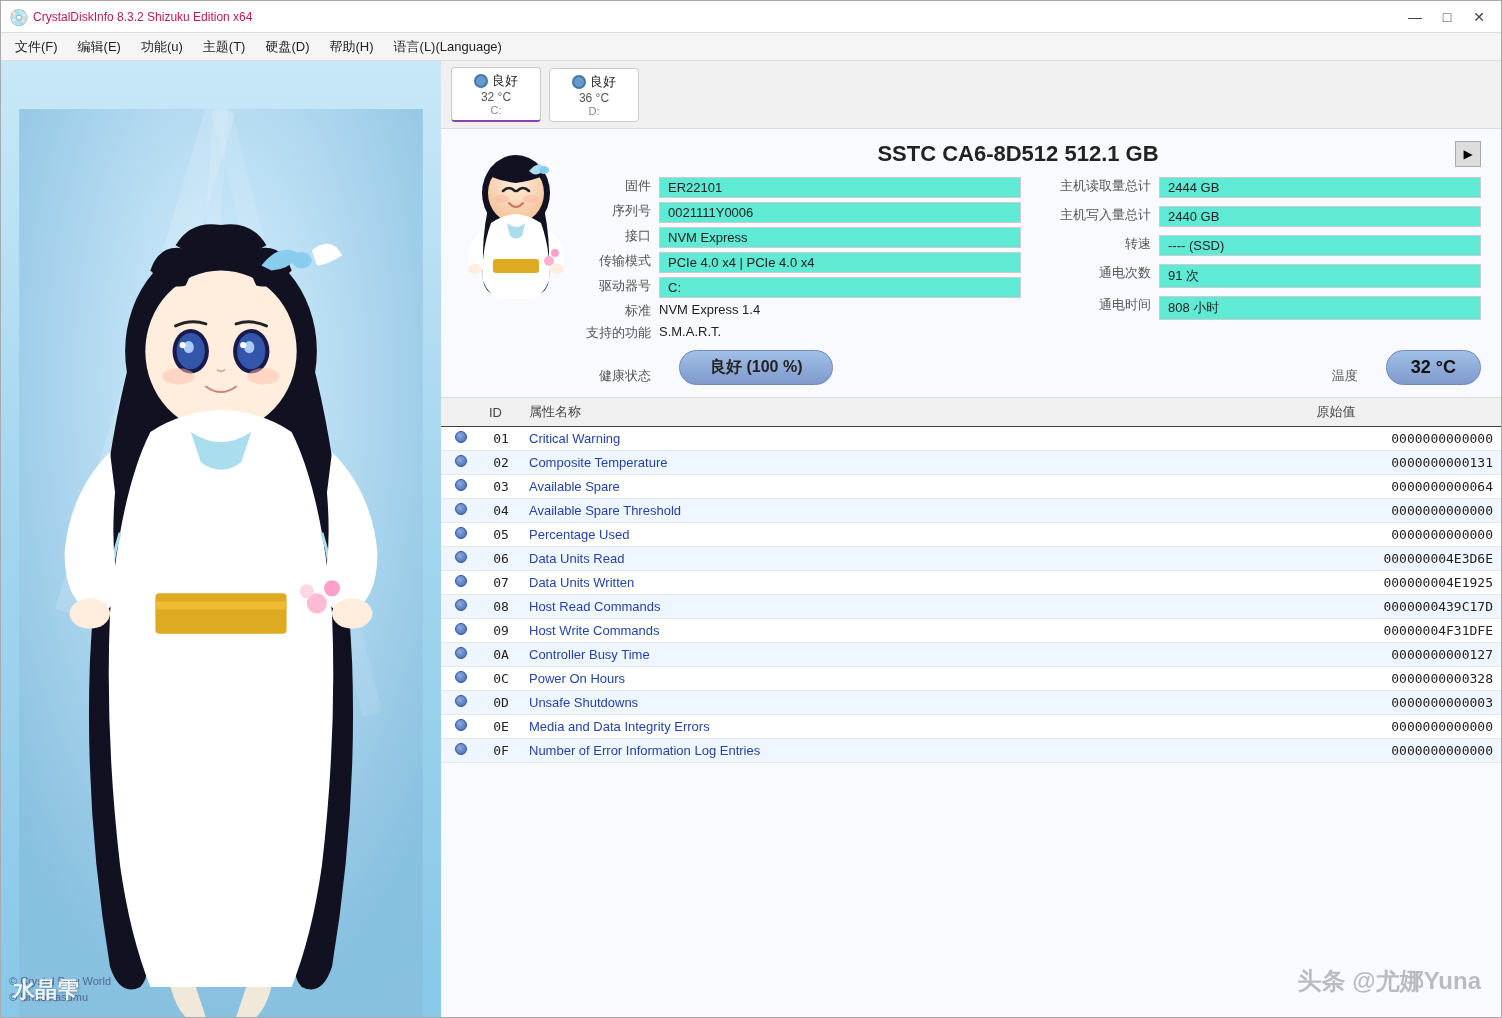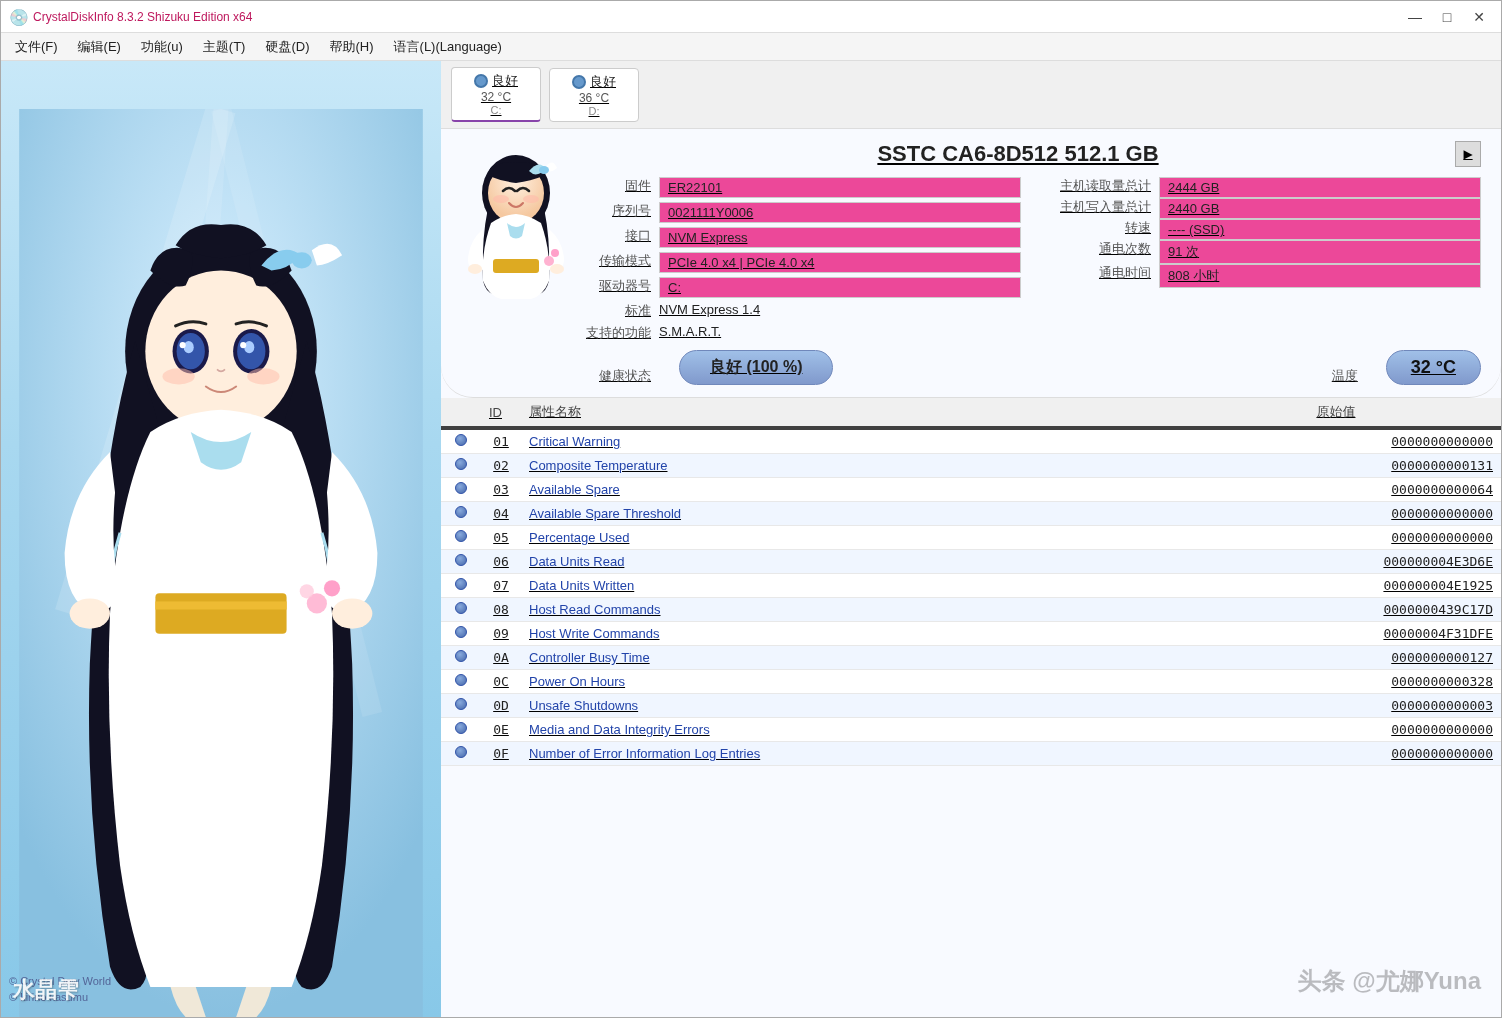--- a/index.html
+++ b/index.html
@@ -110,21 +110,20 @@
       height: 900px;
     }
 
     
     .right-panel {
       flex: 1;
       display: flex;
       flex-direction: column;
       background: #f8faff;
       overflow: hidden;
-      text-decoration: underline;
     }
 
     
     .disk-tabs {
       display: flex;
       align-items: center;
       padding: 6px 10px;
       background: #f0f0f0;
       border-bottom: 1px solid #ddd;
       gap: 8px;
@@ -170,21 +169,20 @@
     .disk-tab-drive {
       font-size: 11px;
       color: #888;
     }
 
     
     .disk-info {
       padding: 12px 20px;
       background: #f8faff;
       border-bottom: 1px solid #ddd;
-      border-radius: 32px;
     }
 
     .disk-title-row {
       display: flex;
       align-items: center;
       justify-content: center;
       margin-bottom: 10px;
     }
 
     .disk-title {
@@ -207,38 +205,38 @@
       font-size: 12px;
     }
 
     .disk-details {
       display: grid;
       grid-template-columns: 1fr 1fr;
       gap: 4px 20px;
     }
 
     .detail-left { display: flex; flex-direction: column; gap: 4px; }
-    .detail-right { display: flex; flex-direction: column; gap: 0; }
+    .detail-right { display: flex; flex-direction: column; gap: 8px; }
 
     .detail-row {
       display: flex;
       align-items: flex-start;
       font-size: 13px;
     }
 
     .detail-label {
       color: #555;
       min-width: 70px;
       text-align: right;
       margin-right: 8px;
       flex-shrink: 0;
     }
 
     .detail-value {
-      background: #ec4899;
+      background: #5eead4;
       border: 1px solid #ccc;
       padding: 2px 8px;
       flex: 1;
       min-width: 160px;
       font-size: 13px;
       color: #222;
     }
 
     .detail-value-plain {
       color: #222;
@@ -300,21 +298,21 @@
       width: 100%;
       border-collapse: collapse;
       font-size: 13px;
     }
 
     .smart-table th {
       padding: 5px 8px;
       text-align: left;
       color: #444;
       font-weight: normal;
-      border-bottom: 4px solid #404040;
+      border-bottom: 1px solid #404040;
       position: sticky;
       top: 0;
       background: #f0f0f0;
     }
 
     .smart-table th:last-child {
       text-align: center;
     }
 
     .smart-table td {

